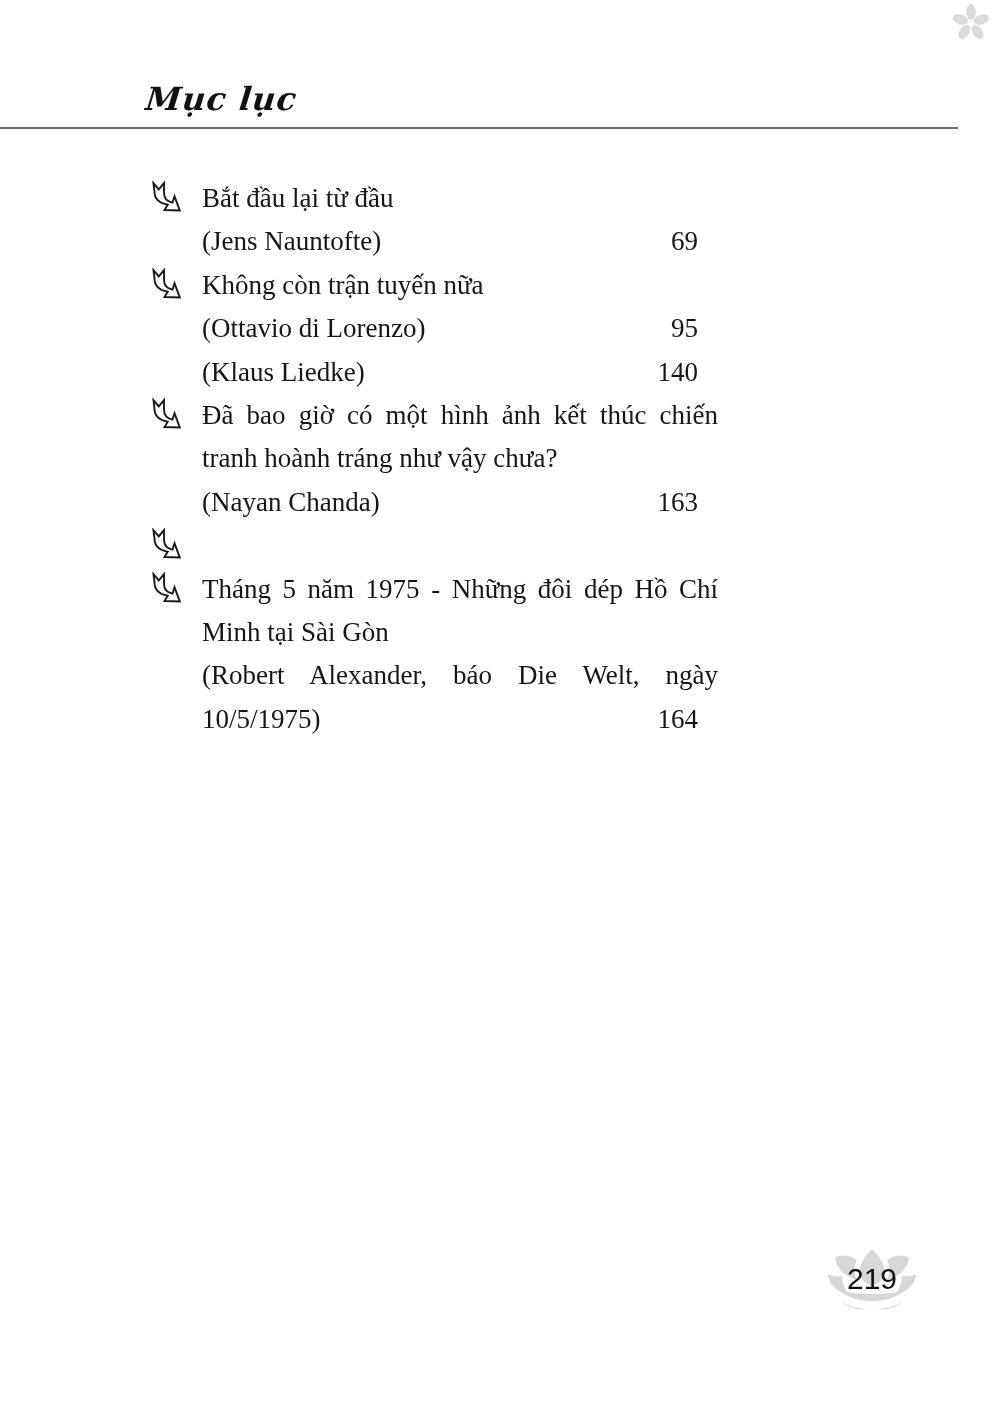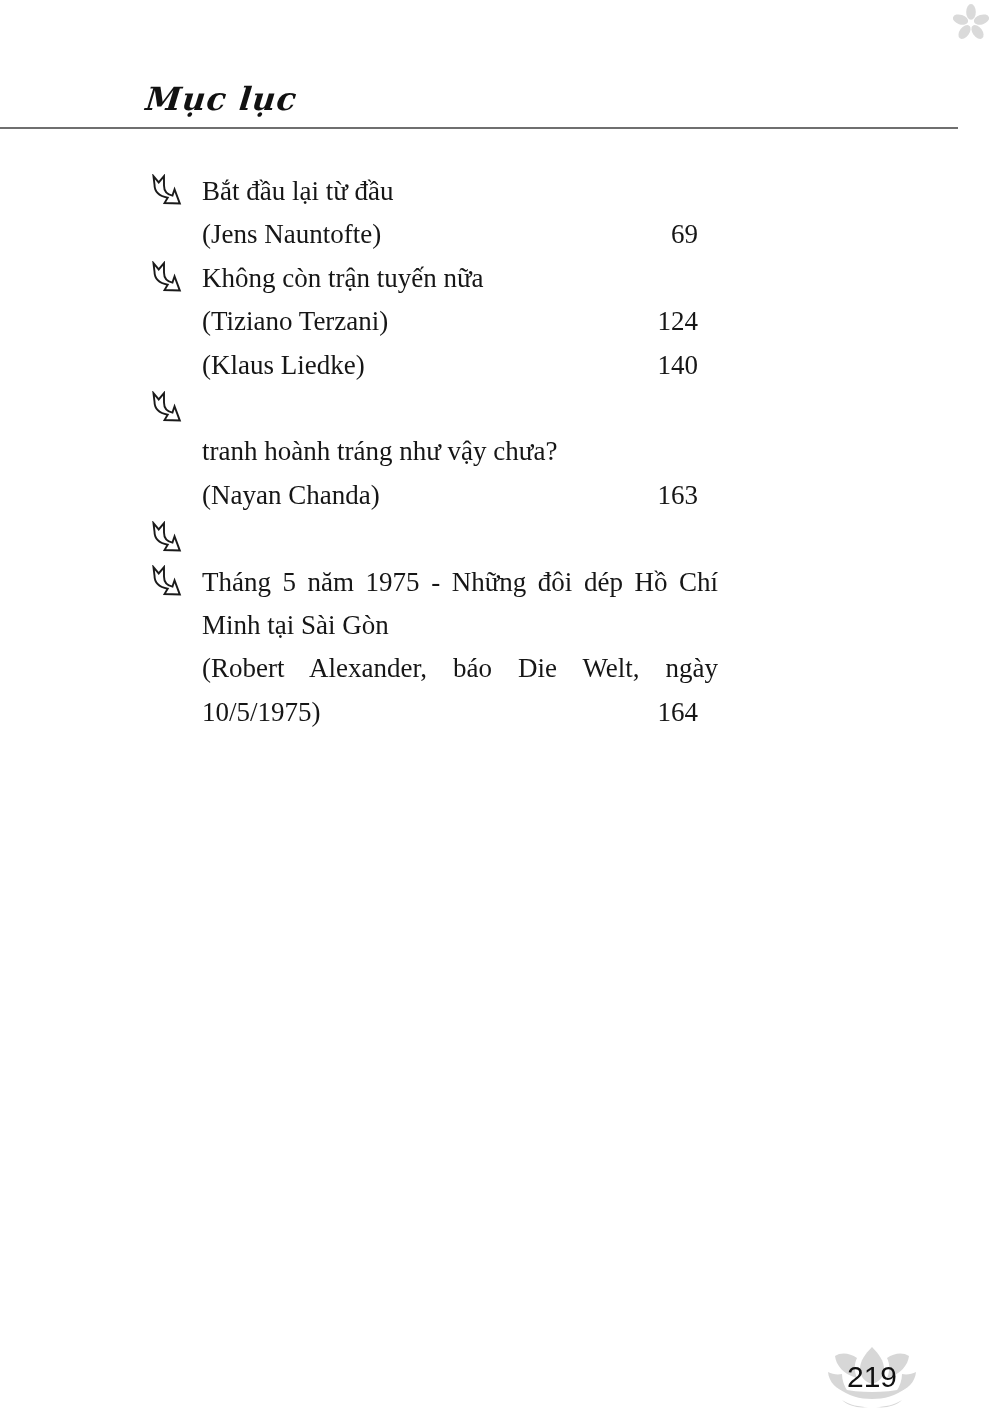--- a/index.html
+++ b/index.html
@@ -11,31 +11,31 @@
   .page-title{
     position:absolute;left:146px;top:80px;
     font-family:"DejaVu Serif","Liberation Serif",serif;
     font-style:italic;font-weight:bold;font-size:32px;color:#111;
     transform:skewX(-6deg);letter-spacing:1px;
   }
   .header-rule{
     position:absolute;left:0;top:127px;width:958px;height:2px;background:#6f6f6f;
   }
   .ornament-top-right{position:absolute;left:950px;top:2px;}
-  .toc{position:absolute;left:0;top:170px;width:880px;}
+  .toc{position:absolute;left:0;top:177px;width:880px;}
   .line{position:relative;height:43.4px;line-height:43.4px;font-size:27px;white-space:nowrap;}
   .line .bullet{position:absolute;left:146px;top:4px;}
   .line .text{display:block;margin-left:202px;}
   .line.justify .text{
     width:516px;text-align:justify;text-align-last:justify;
     white-space:normal;height:43.4px;overflow:hidden;
   }
   .line .page{position:absolute;top:0;right:182px;text-align:center;}
   .line .italic{}
-  .footer{position:absolute;left:826px;top:1342px;width:92px;height:70px;}
+  .footer{position:absolute;left:826px;top:1244px;width:92px;height:70px;}
   .footer .lotus{position:absolute;left:0;top:2px;}
   .folio{
     position:absolute;left:16px;top:20px;width:60px;text-align:center;
     font-family:"Liberation Sans","DejaVu Sans",sans-serif;
     font-size:30px;line-height:30px;color:#111;
   }
 </style>
 </head>
 <body>
 
@@ -71,37 +71,38 @@
   </div>
 
   <div class="line">
     <span class="bullet">
       <svg width="36" height="38" viewBox="0 0 34 36">
           <path d="M7,2 L12,8 L17,2 L17,11 C17,16.5 19.5,19.5 25,20.5 L27,14.5 L32,28 L17.5,27.5 L20.5,22.5 C12,21 8,16.5 8,10 Z" fill="#ffffff" stroke="#1a1a1a" stroke-width="1.8" stroke-linejoin="miter"></path>
         </svg>
     </span>
     <span class="text">Không còn trận tuyến nữa</span>
   </div>
+  <div class="line">
+    <span class="text">(Ottavio di Lorenzo)</span>
+    <span class="page">95</span>
+  </div>
 
-  <div class="line">
-    <span class="text">(Tiziano Terzani)</span>
-    <span class="page">124</span>
-  </div>
 
   <div class="line">
     <span class="text">(Klaus Liedke)</span>
     <span class="page">140</span>
   </div>
 
   <div class="line justify">
     <span class="bullet">
       <svg width="36" height="38" viewBox="0 0 34 36">
           <path d="M7,2 L12,8 L17,2 L17,11 C17,16.5 19.5,19.5 25,20.5 L27,14.5 L32,28 L17.5,27.5 L20.5,22.5 C12,21 8,16.5 8,10 Z" fill="#ffffff" stroke="#1a1a1a" stroke-width="1.8" stroke-linejoin="miter"></path>
         </svg>
     </span>
+    <span class="text">Đã bao giờ có một hình ảnh kết thúc chiến</span>
   </div>
   <div class="line">
     <span class="text">tranh hoành tráng như vậy chưa?</span>
   </div>
   <div class="line">
     <span class="text">(Nayan Chanda)</span>
     <span class="page">163</span>
   </div>
 
   <div class="line">

